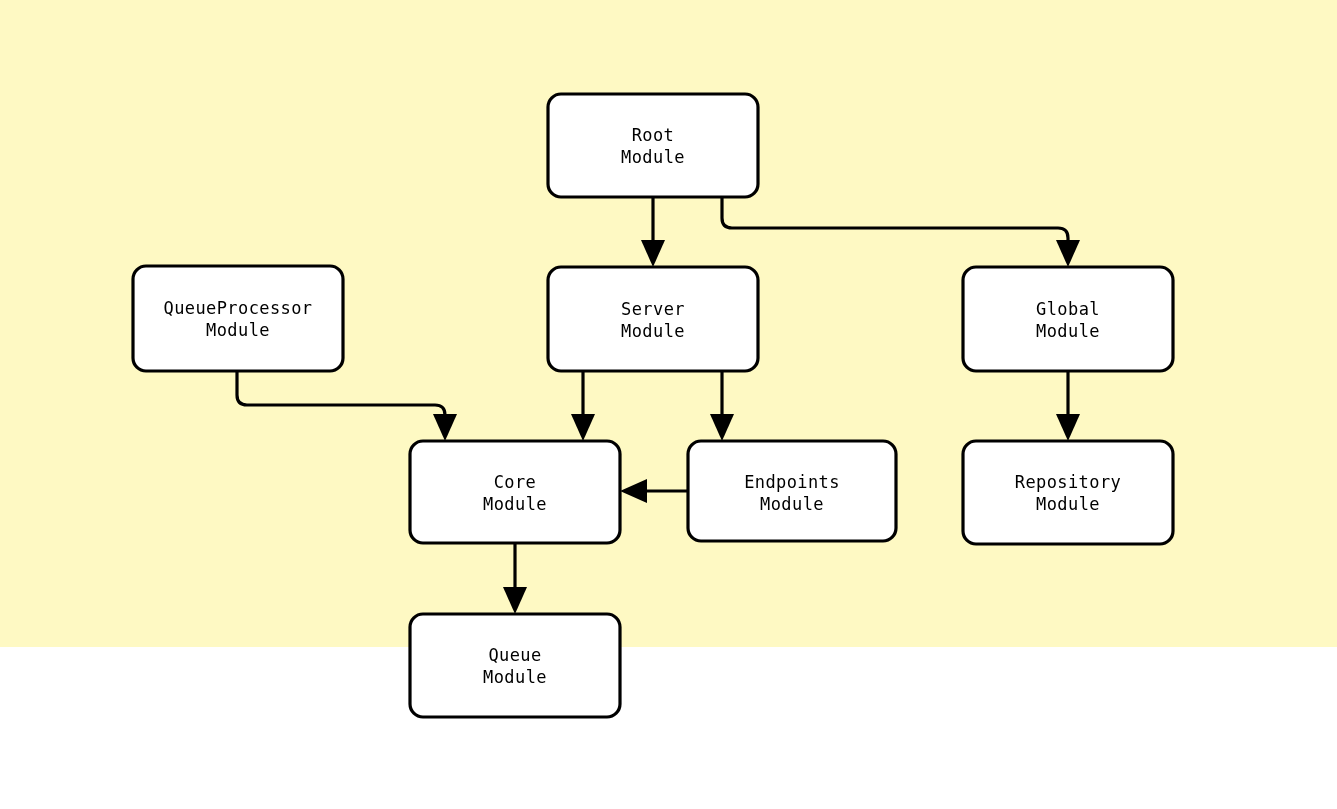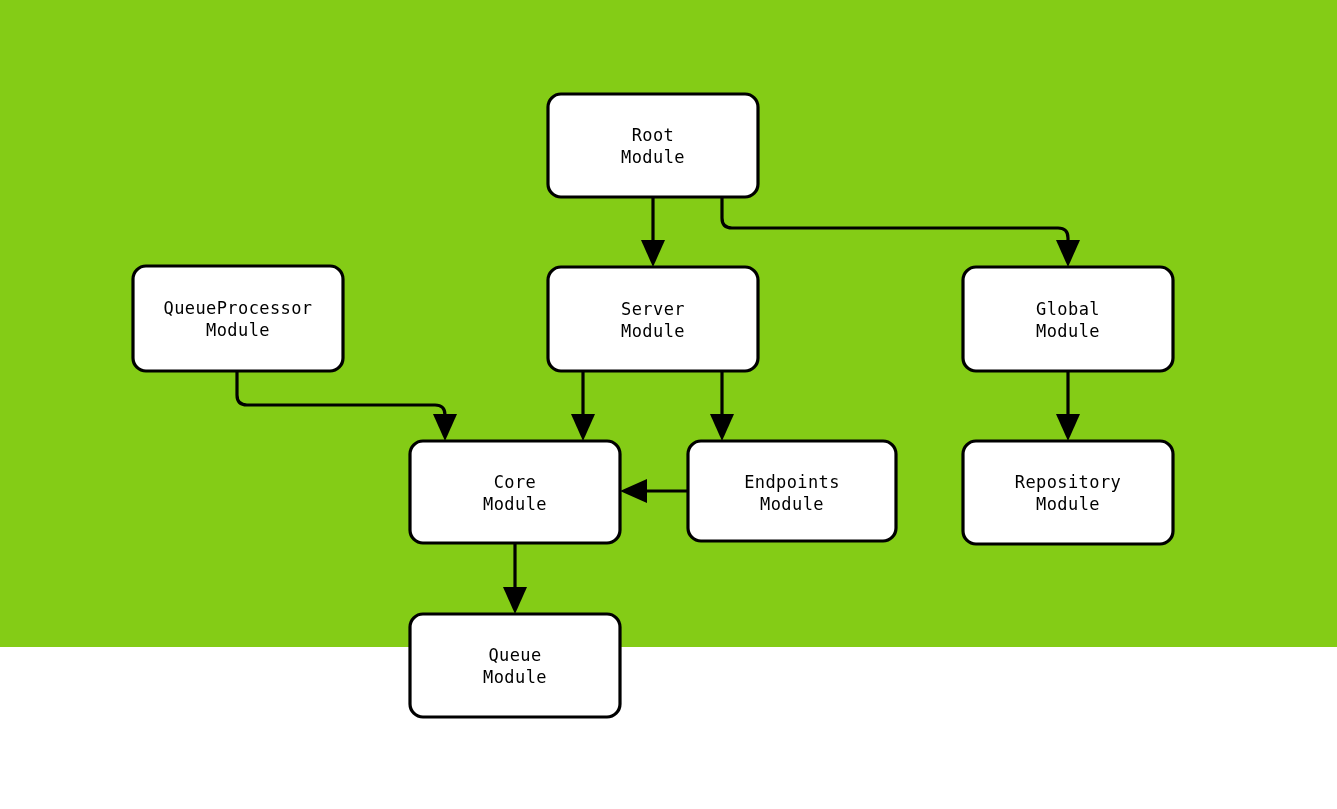--- a/index.html
+++ b/index.html
@@ -10,21 +10,21 @@
   body {
     width: 1337px;
     height: 809px;
     font-family: "DejaVu Sans Mono", "Liberation Mono", monospace;
     overflow: hidden;
   }
   #diagram-root {
     position: relative;
     width: 1337px;
     height: 647px;
-    background: #84cc16;
+    background: #fef9c3;
   }
   svg#graph {
     display: block;
     width: 1337px;
     height: 809px;
   }
   .node-box {
     fill: #ffffff;
     stroke: #000000;
     stroke-width: 3.2;

